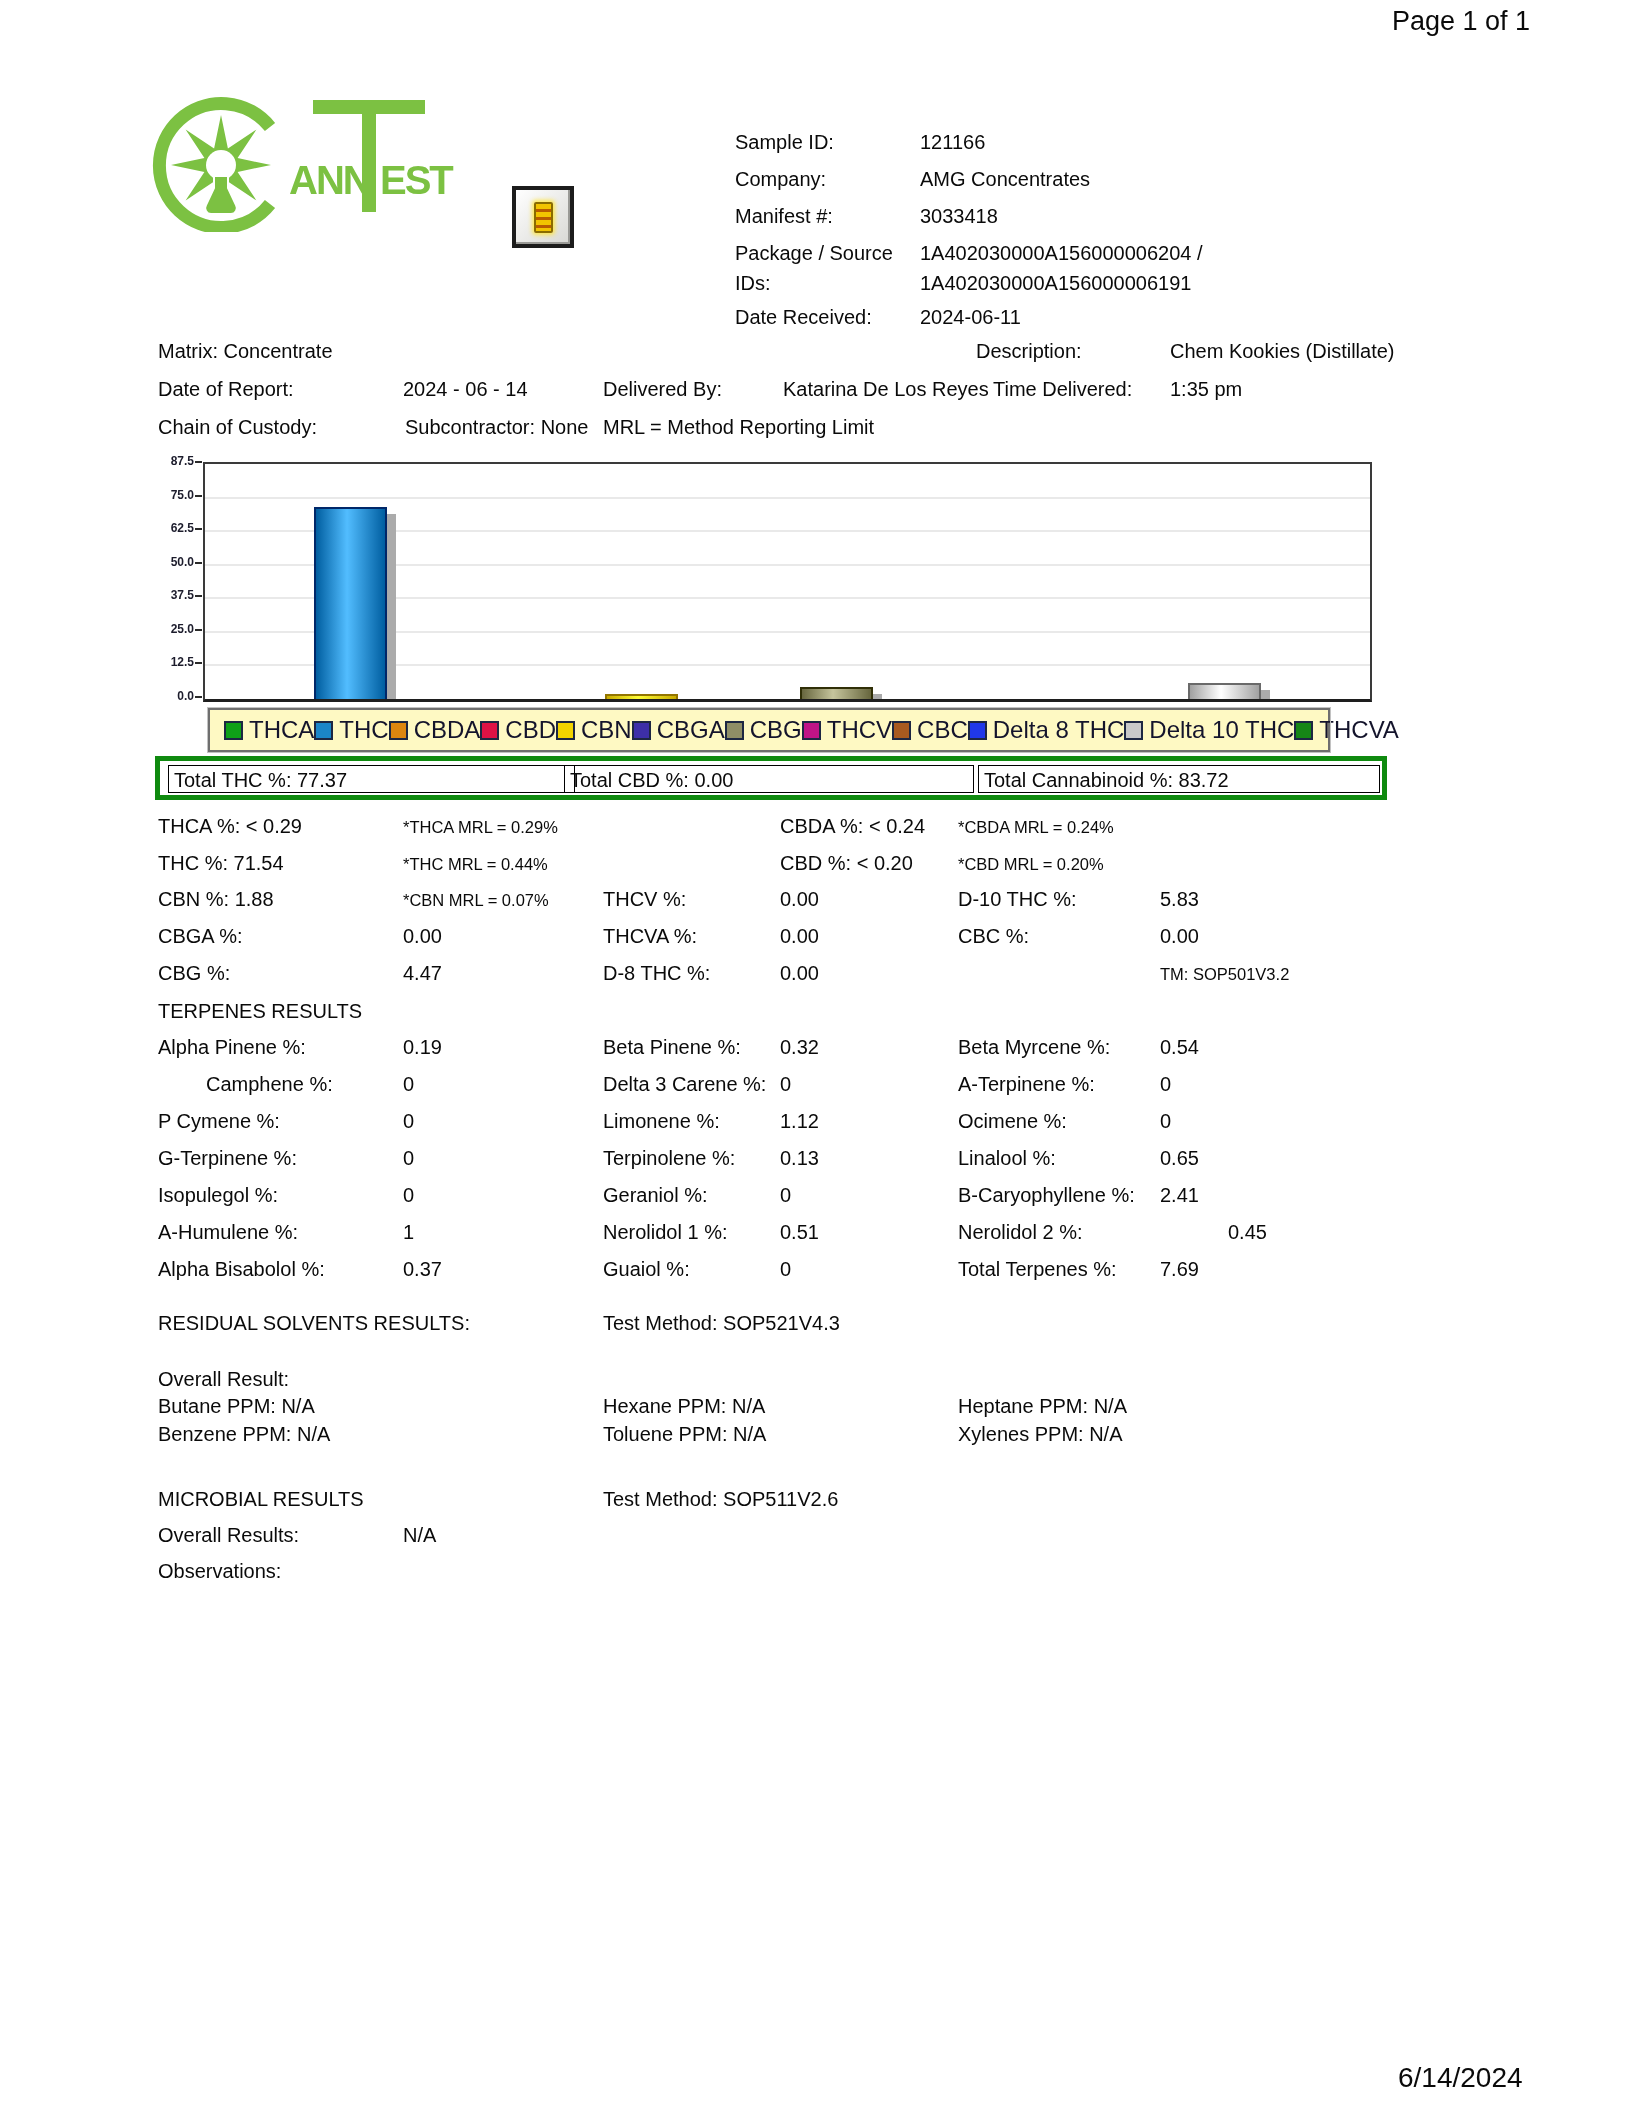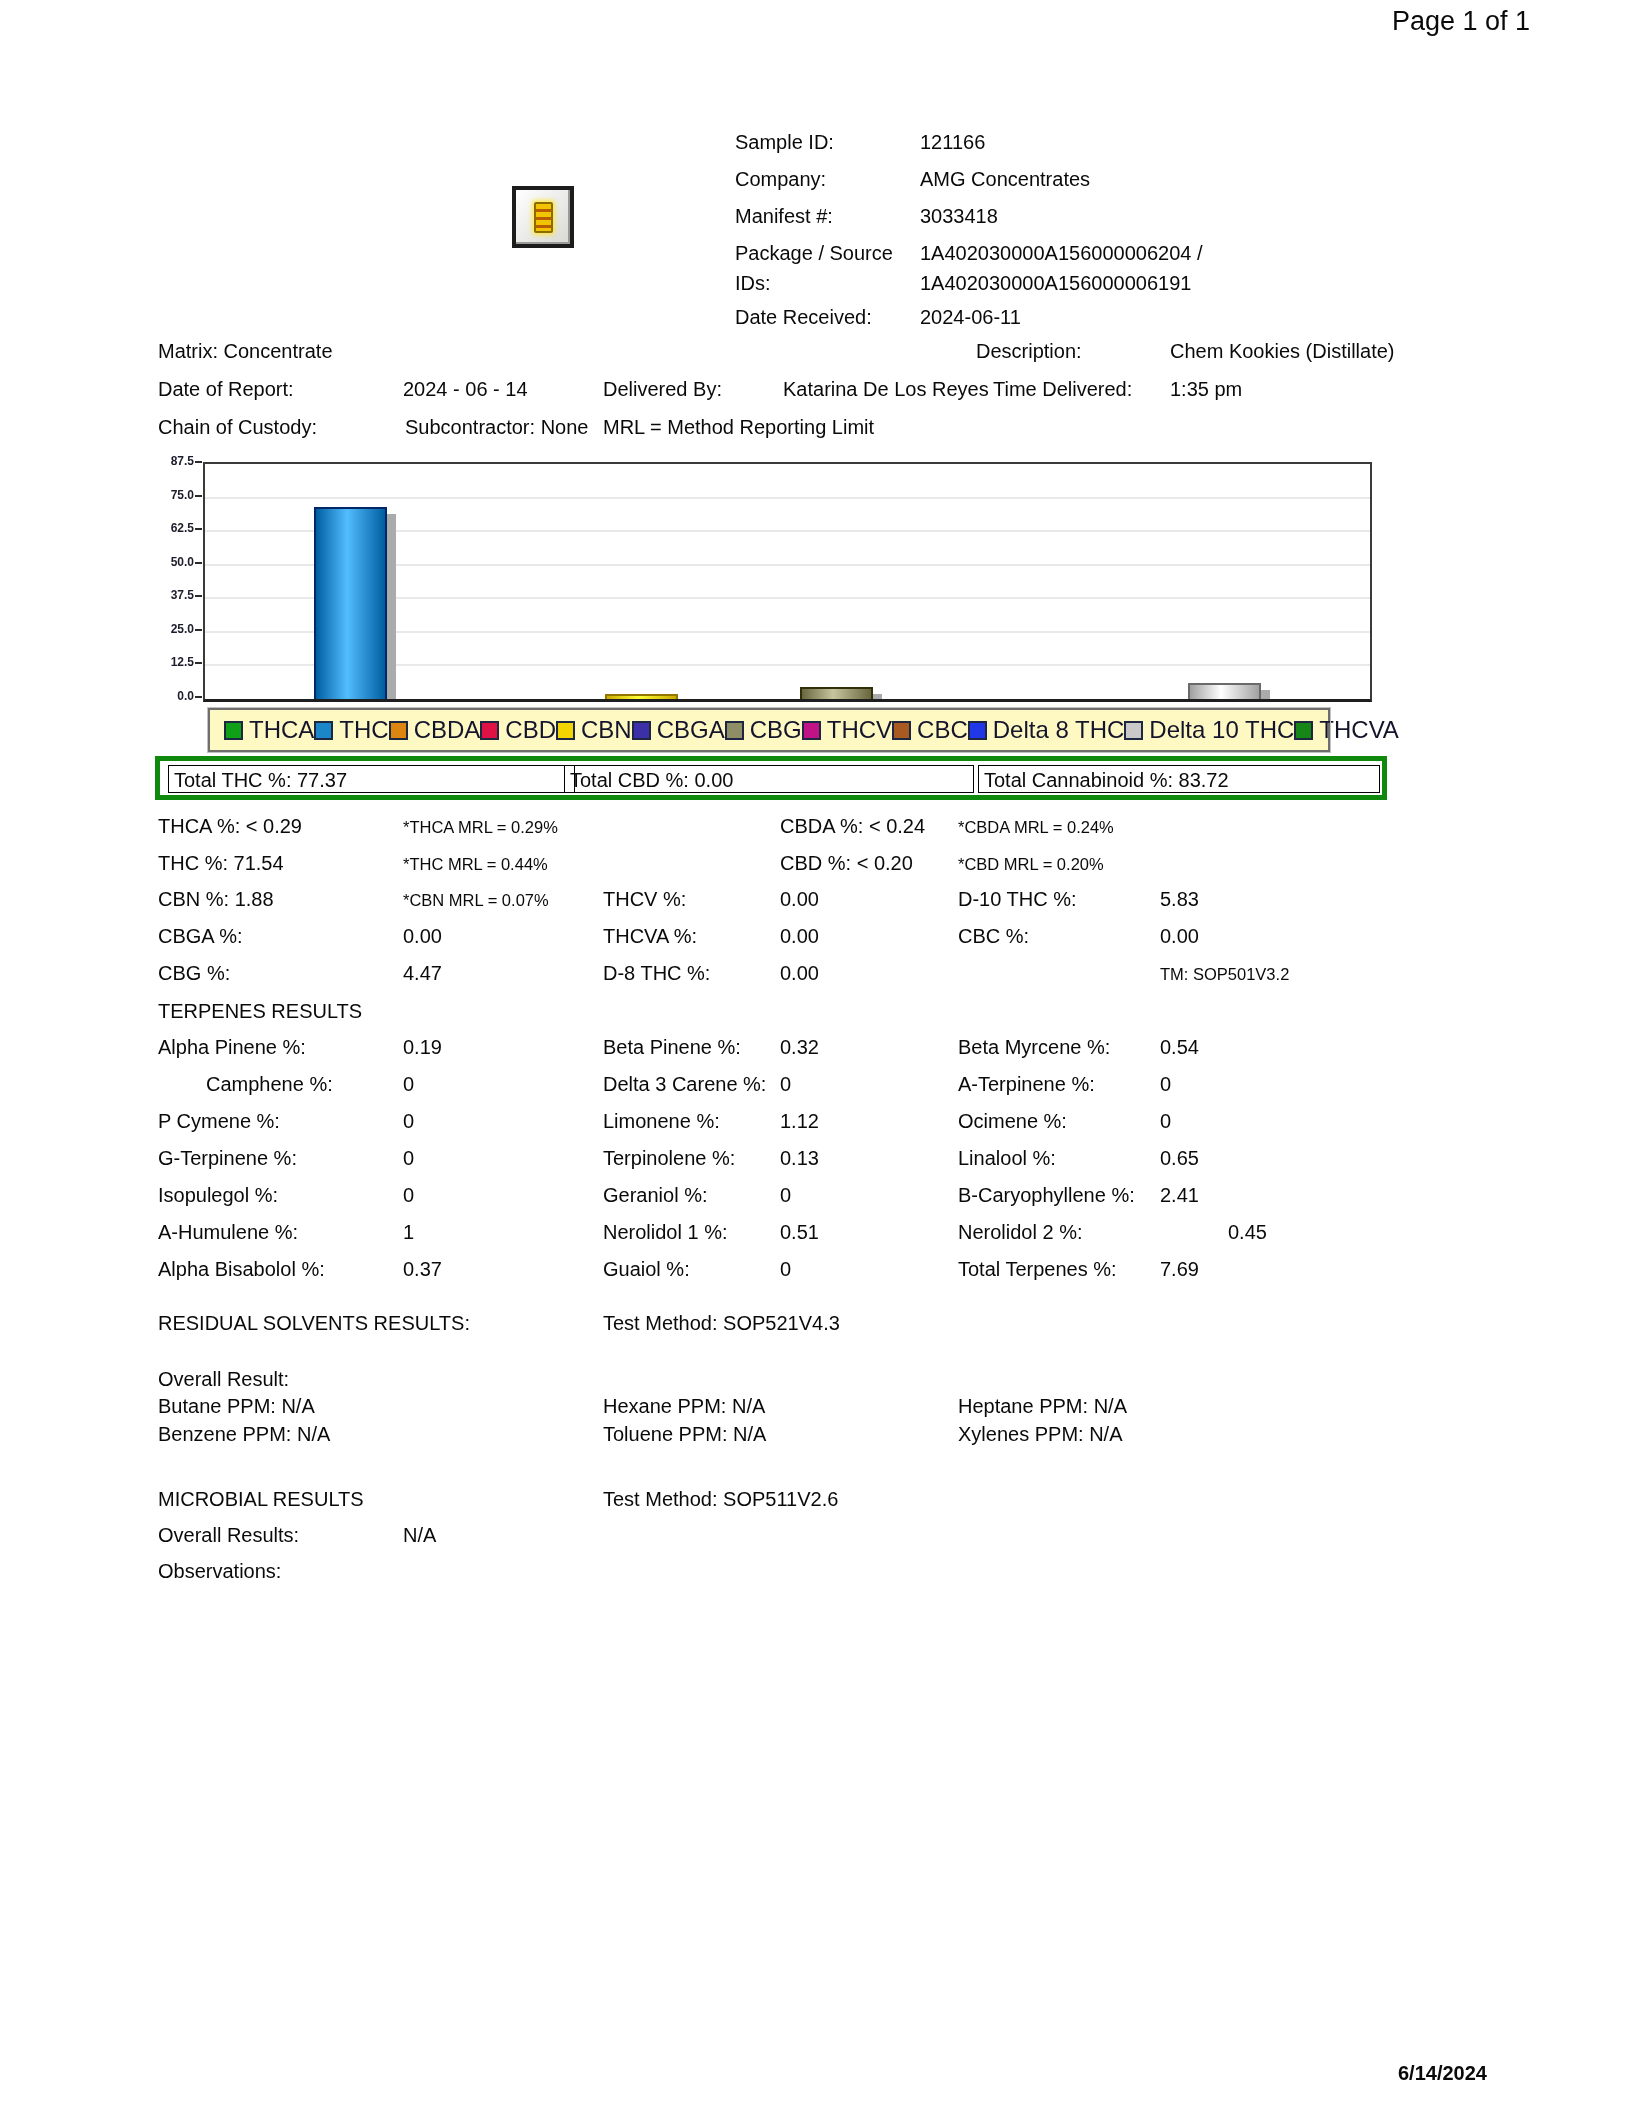--- a/index.html
+++ b/index.html
@@ -3,21 +3,21 @@
 <meta charset="utf-8">
 <style>
   html,body{margin:0;padding:0;background:#fff;}
   .page{position:relative;width:1632px;height:2112px;background:#ffffff;
         font-family:"Liberation Sans", sans-serif;color:#0a0a0a;overflow:hidden;}
   .cell{position:absolute;white-space:nowrap;font-size:20px;}
   .cell.small{font-size:16.5px;padding-top:3px;}
   .cA{left:158px}.cB{left:403px}.cC{left:603px}.cD{left:780px}.cE{left:958px}.cF{left:1160px}
   
   .page-num{position:absolute;left:1392px;top:6px;font-size:27px;}
-  .footer-date{position:absolute;left:1398px;top:2062px;font-size:20px;font-weight:bold;}
+  .footer-date{position:absolute;left:1398px;top:2062px;font-size:28px;}
   
   .logo{position:absolute;left:113px;top:80px;}
   .cert-btn{position:absolute;left:512px;top:186px;width:54px;height:54px;border:4px solid #1c1c1c;
             background:linear-gradient(135deg,#ffffff,#d8d8d4);display:flex;align-items:center;justify-content:center;
             box-shadow:inset -2px -2px 0 #9a9a96;}
   .cert-glyph{width:15px;height:27px;background:repeating-linear-gradient(180deg,#f2c400 0 5px,#b85c00 5px 8px);
               border:2px solid #8a6c00;border-radius:2px;box-shadow:0 0 4px 2px rgba(255,230,60,.9);}
   .address{position:absolute;left:155px;top:242px;font-size:19px;line-height:25px;white-space:pre-line;}
   
   .si-label{position:absolute;left:735px;font-size:20px;white-space:nowrap;}
@@ -43,20 +43,32 @@
   .section-title{position:absolute;left:158px;font-size:20px;white-space:nowrap;}
   .method{position:absolute;left:603px;font-size:20px;white-space:nowrap;}
 </style>
 </head>
 <body>
 
 <div class="page">
 
   <div class="page-num">Page 1 of 1</div>
 
+  <div class="logo">
+    <svg width="345" height="152" viewBox="0 0 345 152">
+      <path d="M157,47 A62,62 0 1 0 157,124" fill="none" stroke="#7cc142" stroke-width="13"></path>
+      <polygon fill="#7cc142" points="108,35 114.9,68.4 143.4,49.6 124.6,78.1 158,85 124.6,91.9 143.4,120.4 114.9,101.6 108,135 101.1,101.6 72.6,120.4 91.4,91.9 58,85 91.4,78.1 72.6,49.6 101.1,68.4"></polygon>
+      <circle cx="108" cy="85" r="15" fill="#ffffff"></circle>
+      <path d="M101,96 h14 v12 l8,17 a6,6 0 0 1 -5,9 h-20 a6,6 0 0 1 -5,-9 l8,-17 z" fill="#7cc142" stroke="#ffffff" stroke-width="2"></path>
+      <text x="176" y="114" font-size="40" font-weight="bold" letter-spacing="-2" fill="#7cc142">ANN</text>
+      <rect x="200" y="20" width="112" height="14" fill="#7cc142"></rect>
+      <rect x="249" y="20" width="14" height="112" fill="#7cc142"></rect>
+      <text x="267" y="114" font-size="40" font-weight="bold" letter-spacing="-2" fill="#7cc142">EST</text>
+    </svg>
+  </div>
 
   <div class="cert-btn">
     <div class="cert-glyph"></div>
   </div>
 
 
   <div>
     <span class="si-label" style="top:131px">Sample ID:</span>
     <span class="si-value" style="top:131px">121166</span>
     <span class="si-label" style="top:168px">Company:</span>

